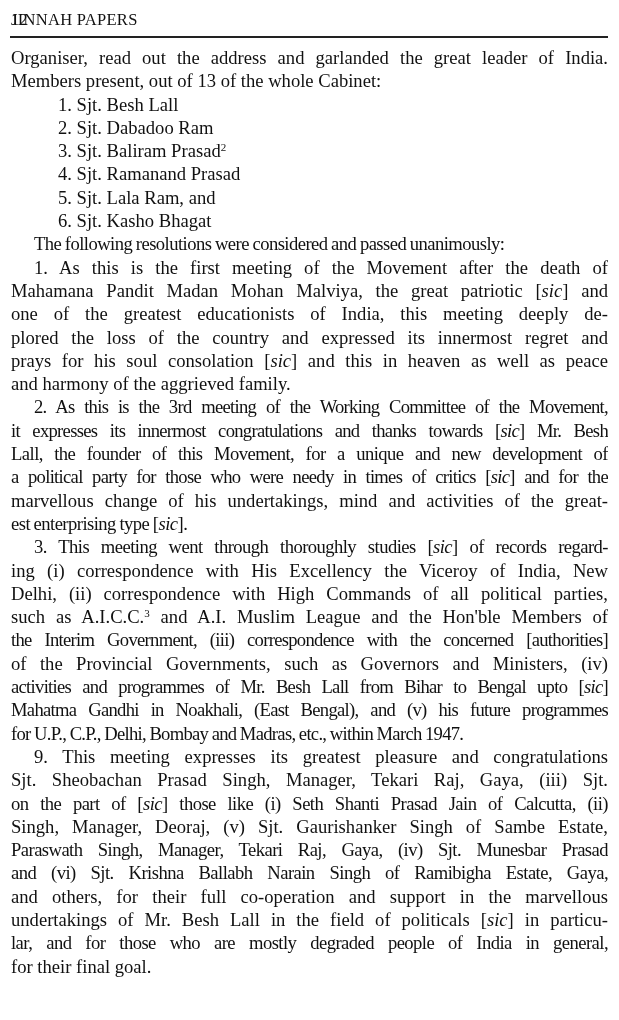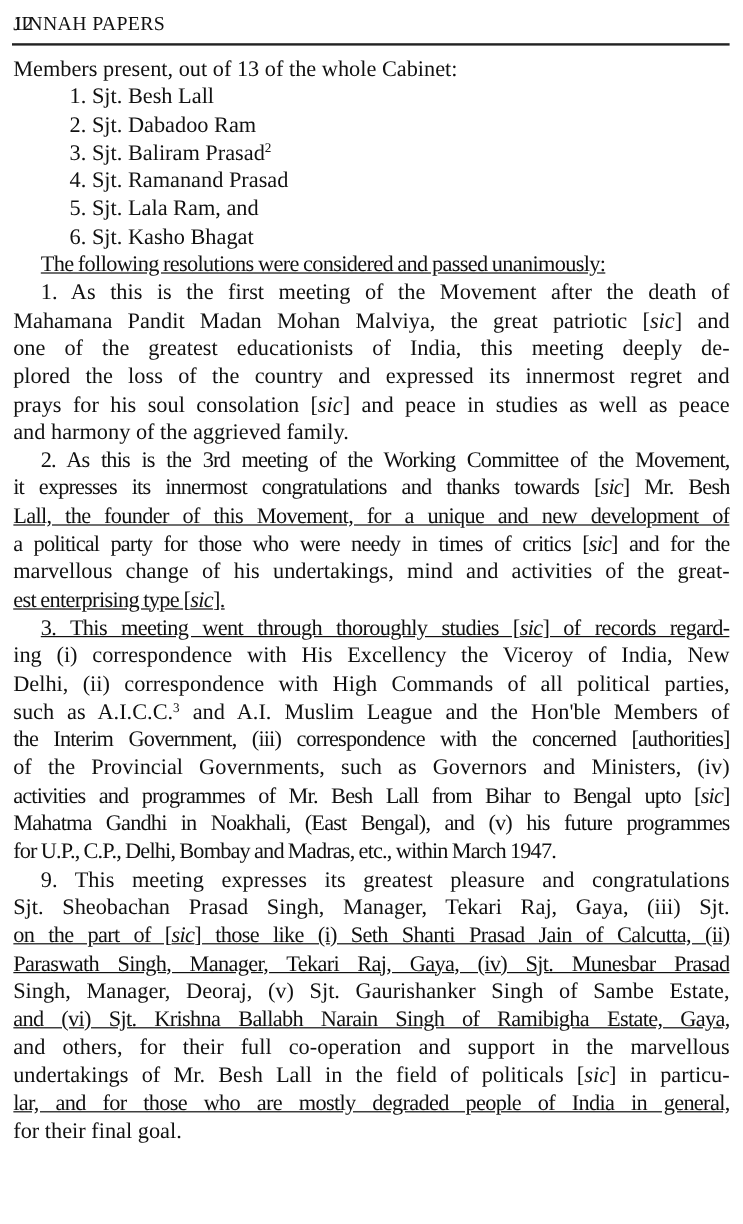--- a/index.html
+++ b/index.html
@@ -7,54 +7,55 @@
          font-family:"Liberation Serif", "DejaVu Serif", serif; color:#111; }
   .header { position:absolute; left:11px; top:6px; width:597px; height:24px; font-size:16.5px; }
   .page-num { position:absolute; left:0; top:4px;text-align:center; }
   .running-title { position:absolute; left:0; width:100%; top:4px; letter-spacing:0.3px; }
   .rule { position:absolute; left:10px; top:36px; width:598px; height:1.5px; background:#222; }
   .body { position:absolute; left:11px; top:46px; width:597px; font-size:18.6px; line-height:23.3px; }
   .line { white-space:nowrap; height:23.3px; }
   .j { text-align:justify; text-align-last:justify; white-space:normal; overflow:hidden; }
   .list-item { padding-left:47px; }
   .indent { padding-left:23px; }
-  .tight { letter-spacing:-0.55px; word-spacing:-0.5px;text-decoration:underline; }
+  .tight { letter-spacing:-0.55px; word-spacing:-0.5px; }
   .tighter { letter-spacing:-0.7px; word-spacing:-0.5px; }
   sup { font-size:11px; line-height:0; vertical-align:6px; }
   i { font-style:italic; }
 </style>
 </head>
 <body>
 
 <div class="header">
   <span class="page-num">12</span>
   <span class="running-title">JINNAH PAPERS</span>
 </div>
 <div class="rule"></div>
 
 <div class="body">
+  <div class="line j">Organiser, read out the address and garlanded the great leader of India.</div>
   <div class="line">Members present, out of 13 of the whole Cabinet:</div>
 
   <div>
     <div class="line list-item"><span>1.</span> <span>Sjt. Besh Lall</span></div>
     <div class="line list-item"><span>2.</span> <span>Sjt. Dabadoo Ram</span></div>
     <div class="line list-item"><span>3.</span> <span>Sjt. Baliram Prasad</span><sup>2</sup></div>
     <div class="line list-item"><span>4.</span> <span>Sjt. Ramanand Prasad</span></div>
     <div class="line list-item"><span>5.</span> <span>Sjt. Lala Ram, and</span></div>
     <div class="line list-item"><span>6.</span> <span>Sjt. Kasho Bhagat</span></div>
   </div>
 
   <div class="line indent tight">The following resolutions were considered and passed unanimously:</div>
 
   <div>
     <div class="line j indent">1. As this is the first meeting of the Movement after the death of</div>
     <div class="line j"><span>Mahamana Pandit Madan Mohan Malviya, the great patriotic [</span><i>sic</i><span>] and</span></div>
     <div class="line j">one of the greatest educationists of India, this meeting deeply de-</div>
     <div class="line j">plored the loss of  the country and expressed its innermost regret and</div>
-    <div class="line j"><span>prays for his soul consolation [</span><i>sic</i><span>] and peace in studies as well as peace</span></div>
+    <div class="line j"><span>prays for his soul consolation [</span><i>sic</i><span>] and this in heaven as well as peace</span></div>
     <div class="line">and harmony of the aggrieved family.</div>
   </div>
 
   <div>
     <div class="line j indent tighter">2. As this is the 3rd meeting of the Working Committee of the Movement,</div>
     <div class="line j tighter"><span>it expresses its innermost congratulations and thanks towards [</span><i>sic</i><span>] Mr. Besh</span></div>
     <div class="line j tight">Lall, the founder of this Movement, for a unique and new development of</div>
     <div class="line j tighter"><span>a political party for those who were needy in times of critics [</span><i>sic</i><span>] and for the</span></div>
     <div class="line j">marvellous change of his undertakings, mind and activities of the great-</div>
     <div class="line tight"><span>est enterprising type [</span><i>sic</i><span>].</span></div>
@@ -69,21 +70,21 @@
     <div class="line j">of the Provincial Governments, such as Governors and Ministers, (iv)</div>
     <div class="line j tighter"><span>activities and programmes of Mr. Besh Lall from Bihar to Bengal upto [</span><i>sic</i><span>]</span></div>
     <div class="line j tighter">Mahatma Gandhi in Noakhali, (East Bengal), and (v) his future programmes</div>
     <div class="line tighter">for U.P., C.P., Delhi, Bombay and Madras, etc., within  March 1947.</div>
   </div>
 
   <div>
     <div class="line j indent">9. This meeting expresses its greatest pleasure and congratulations</div>
     <div class="line j">Sjt. Sheobachan Prasad Singh, Manager, Tekari Raj, Gaya, (iii) Sjt.</div>
     <div class="line j tight"><span>on the part of [</span><i>sic</i><span>] those like (i) Seth Shanti Prasad Jain of Calcutta, (ii)</span></div>
+    <div class="line j">Singh, Manager, Deoraj, (v) Sjt. Gaurishanker Singh of Sambe Estate,</div>
     <div class="line j tight">Paraswath Singh, Manager, Tekari Raj, Gaya, (iv) Sjt. Munesbar Prasad</div>
-    <div class="line j">Singh, Manager, Deoraj, (v) Sjt. Gaurishanker Singh of Sambe Estate,</div>
     <div class="line j tight">and (vi) Sjt. Krishna Ballabh Narain Singh of Ramibigha Estate, Gaya,</div>
     <div class="line j">and others, for their full co-operation and support in the marvellous</div>
     <div class="line j"><span>undertakings of Mr. Besh Lall in the field of politicals [</span><i>sic</i><span>] in particu-</span></div>
     <div class="line j tight">lar, and for those who are mostly degraded people of India in general,</div>
     <div class="line">for their final goal.</div>
   </div>
 </div>
 
 </body></html>

